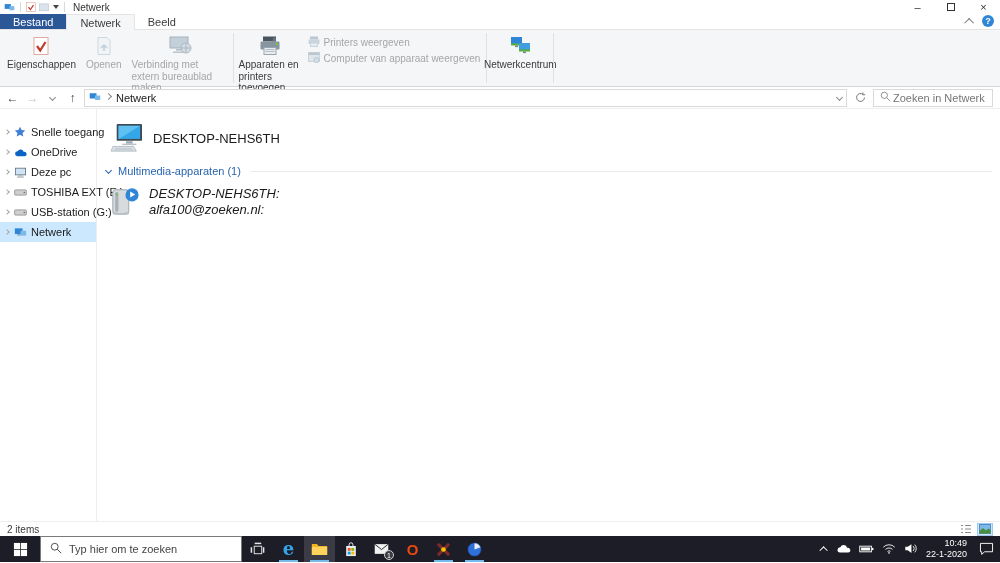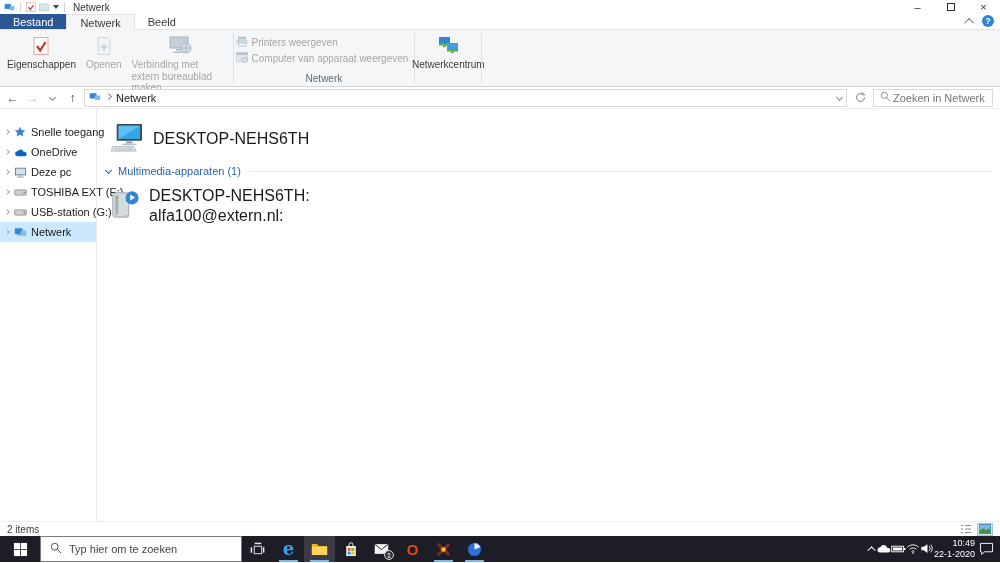--- a/index.html
+++ b/index.html
@@ -57,42 +57,42 @@
   .snav .chev { width:4px; height:4px; border-right:1px solid #a9a9a9; border-top:1px solid #a9a9a9; transform:rotate(45deg); flex-shrink:0; }
   .snav .sicon { width:14px; display:flex; justify-content:center; flex-shrink:0; }
   .snav.selected { background:#cce8ff; }
   .snav-label { font-size:11px; color:#1a1a1a; }
 
   .content { flex:1; padding:9px 8px 0 7px; }
   .group-header { display:flex; align-items:center; height:16px; margin-top:2px; color:#2864b0; font-size:11px; }
   .group-header .gchev { width:5px; height:5px; border-right:1px solid #2864b0; border-bottom:1px solid #2864b0; transform:rotate(45deg); margin:0 7px 2px 2px; flex-shrink:0; }
   .group-header .gline { flex:1; height:1px; background:#eaeaea; margin-left:9px; }
   .tile { display:flex; align-items:center; gap:9px; padding:5px 4px 6px 6px; width:230px; }
-  .tile.toptext { align-items:center; }
+  .tile.toptext { align-items:flex-end;font-style:italic; }
   .tile .ticon { flex-shrink:0; }
-  .tile-label { font-size:16px; color:#1a1a1a; line-height:1.25; }
+  .tile-label { font-size:13px; color:#1a1a1a; line-height:1.25; }
 
   
   .statusbar { height:15px; border-top:1px solid #eee; display:flex; align-items:center; padding:0 7px; font-size:10px; color:#3b3b3b; background:#fff; }
   .statusbar .views { margin-left:auto; display:flex; gap:3px; align-items:center; }
   .viewbtn { width:16px; height:13px; display:flex; align-items:center; justify-content:center; }
   .viewbtn.selected { background:#d6e8f7; border:1px solid #9ec9ec; }
 
   
   .taskbar { height:26px; background:#1d1d27; display:flex; align-items:stretch; color:#fff; }
   .startbtn { width:40px; display:flex; align-items:center; justify-content:center; }
   .tsearch { width:202px; background:#fff; border:1px solid #7a7a7a; display:flex; align-items:center; gap:7px; padding:0 9px; }
   .tsearch input::placeholder { color:#444; }
   .tbicon { width:31px; display:flex; align-items:center; justify-content:center; position:relative; }
   .tbicon.running::after { content:""; position:absolute; bottom:0; left:6px; right:6px; height:2px; background:#76b9ed; }
   .tbicon.active { background:#3b3b46; }
   .edge-e { color:#35a3e8; font-weight:bold; font-size:18px; font-family:"DejaVu Serif", serif; line-height:1; }
   .office-o { color:#e8490f; font-weight:bold; font-size:15px; line-height:1; }
   .badge { position:absolute; right:3px; bottom:2px; width:10px; height:10px; border-radius:50%; background:#3a3a44; border:1px solid #cfcfcf; color:#fff; font-size:7px; display:flex; align-items:center; justify-content:center; }
-  .tray { margin-left:auto; display:flex; align-items:center; padding-right:6px; }
+  .tray { margin-left:auto; display:flex; align-items:center; gap:8px; padding-right:6px; }
   .tray-chev { width:6px; height:6px; border-left:1px solid #fff; border-top:1px solid #fff; transform:rotate(45deg) translateY(2px); }
   .clock { text-align:right; font-size:9px; line-height:1.2; color:#fff; white-space:nowrap; }
 </style>
 </head>
 <body>
 
 <div class="titlebar">
   <div class="qat">
     <span>
         <svg width="11" height="9" viewBox="0 0 16 12">
@@ -167,20 +167,33 @@
             </svg>
           </span>
         <span>Verbinding met extern bureaublad maken</span>
       </div>
     </div>
     <div class="rgroup-label">Locatie</div>
   </div>
   <div class="rsep"></div>
   <div class="rgroup">
     <div class="rgroup-buttons">
+      <div class="bigbtn" style="max-width:72px;">
+        <span class="bicon">
+            <svg width="24" height="22" viewBox="0 0 24 22">
+              <rect x="5" y="1.5" width="13" height="5" fill="#4a565f"></rect>
+              <path d="M16 1.5l2 2v3h-4z" fill="#67737c"></path>
+              <rect x="2.5" y="6.5" width="19" height="8" rx="1" fill="#8795a0"></rect>
+              <rect x="6" y="12.5" width="12" height="7" fill="#e6ecef" stroke="#9aa7b0"></rect>
+              <path d="M7.5 14.5h9M7.5 16.5h9" stroke="#b4bfc7"></path>
+              <circle cx="19" cy="9" r="1.1" fill="#7ed321"></circle>
+            </svg>
+          </span>
+        <span>Apparaten en printers toevoegen</span>
+      </div>
       <div class="smallcol">
         <div class="smallbtn">
           <span><svg width="12" height="11" viewBox="0 0 12 11" opacity="0.55">
                 <rect x="2" y="0.5" width="8" height="3" fill="#8aa0b2"></rect>
                 <rect x="0.5" y="3.5" width="11" height="4.5" fill="#a8bac8"></rect>
                 <rect x="2.5" y="7" width="7" height="3.5" fill="#dfe7ec" stroke="#a8bac8"></rect>
               </svg></span>
           <span>Printers weergeven</span>
         </div>
         <div class="smallbtn">
@@ -337,21 +350,21 @@
           <rect x="3" y="5" width="17" height="26" rx="2.5" fill="#d7dbde" stroke="#9aa5ab"></rect>
           <rect x="5.5" y="7.5" width="3.5" height="21" rx="1.5" fill="#aab2b8"></rect>
           <circle cx="7.2" cy="10" r="1.1" fill="#69c24a"></circle>
           <path d="M3 28c3 2.5 14 2.5 17 0v3H3z" fill="#b9c0c5"></path>
           <circle cx="23.5" cy="10.5" r="7" fill="#2f86d6"></circle>
           <path d="M21.5 6.8v6.4l5.4-3.2z" fill="#fff"></path>
         </svg>
       </span>
       <span class="tile-label" style="padding-top:2px;">
         <span>DESKTOP-NEHS6TH:</span><br>
-        <span>alfa100@extern.nl:</span>
+        <span>alfa100@zoeken.nl:</span>
       </span>
     </div>
   </div>
 </div>
 
 <div class="statusbar">
   <span>2 items</span>
   <div class="views">
     <span class="viewbtn">
         <svg width="12" height="10" viewBox="0 0 12 10" fill="none" stroke="#8a8a8a">

